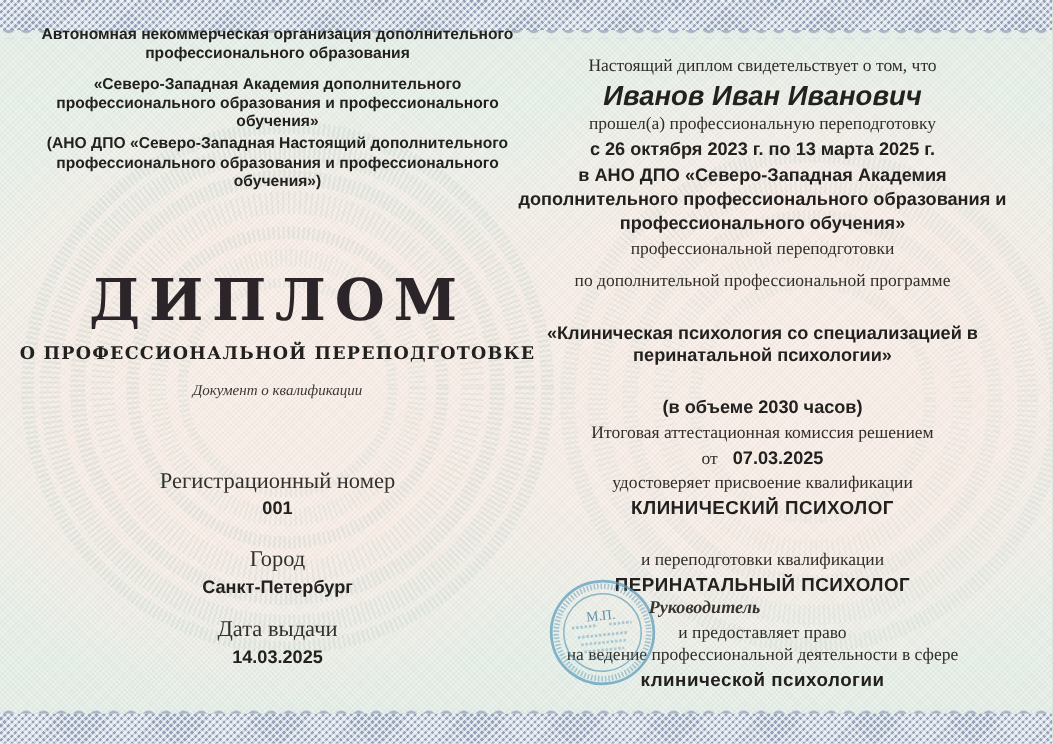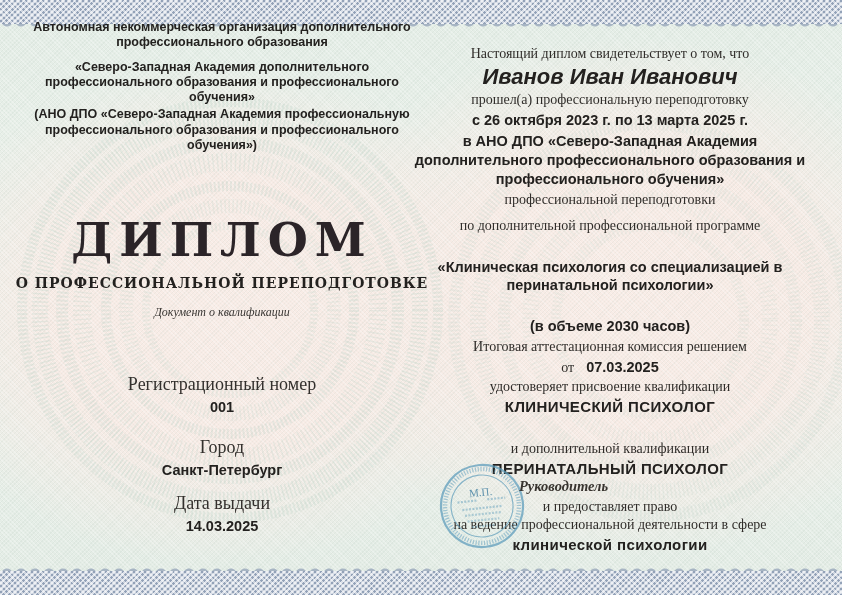--- a/index.html
+++ b/index.html
@@ -80,21 +80,21 @@
       <circle cx="210" cy="210" r="172" stroke-width="16" stroke-dasharray="1.5 2.5" opacity="0.5"></circle>
       <circle cx="210" cy="210" r="146" stroke-width="12" stroke-dasharray="2 2" opacity="0.45"></circle>
       <circle cx="210" cy="210" r="120" stroke-width="16" stroke-dasharray="1.5 3" opacity="0.4"></circle>
       <circle cx="210" cy="210" r="94" stroke-width="10" stroke-dasharray="2 2" opacity="0.4"></circle>
     </g>
   </svg>
 
   <div class="left-col">
     <div class="org-type">Автономная некоммерческая организация дополнительного профессионального образования</div>
     <div class="org-name">«Северо-Западная Академия дополнительного профессионального образования и профессионального обучения»</div>
-    <div class="org-short">(АНО ДПО «Северо-Западная Академия профессиональную профессионального образования и профессионального обучения»)</div>
+    <div class="org-short">(АНО ДПО «Северо-Западная Настоящий дополнительного профессионального образования и профессионального обучения»)</div>
 
     <div class="diploma-title">ДИПЛОМ</div>
     <div class="diploma-subtitle">О ПРОФЕССИОНАЛЬНОЙ ПЕРЕПОДГОТОВКЕ</div>
     <div class="doc-type">Документ о квалификации</div>
 
     <div class="field-label m-reg">Регистрационный номер</div>
     <div class="field-value">001</div>
 
     <div class="field-label m-city">Город</div>
     <div class="field-value">Санкт-Петербург</div>
@@ -112,21 +112,21 @@
     <div class="r-serif mt2">профессиональной переподготовки</div>
     <div class="r-serif mt10">по дополнительной профессиональной программе</div>
     <div class="r-bold program">«Клиническая психология со специализацией в перинатальной психологии»</div>
     <div class="r-bold volume">(в объеме 2030 часов)</div>
     <div class="r-serif mt3">Итоговая аттестационная комиссия решением</div>
     <div class="decision-line">
       <span class="r-serif">от</span><span class="r-bold date">07.03.2025</span>
     </div>
     <div class="r-serif mt2">удостоверяет присвоение квалификации</div>
     <div class="r-bold qual">КЛИНИЧЕСКИЙ ПСИХОЛОГ</div>
-    <div class="r-serif mt24">и дополнительной квалификации</div>
+    <div class="r-serif mt24">и переподготовки квалификации</div>
     <div class="r-bold qual">ПЕРИНАТАЛЬНЫЙ ПСИХОЛОГ</div>
     <div class="r-serif mt20">и предоставляет право</div>
     <div class="r-serif mt2">на ведение профессиональной деятельности в сфере</div>
     <div class="r-bold qual">клинической психологии</div>
   </div>
 
   <svg class="seal-wrap" viewBox="0 0 88 88">
     <g fill="none" stroke="#5f9dbc">
       <circle cx="44" cy="44" r="41" stroke-width="2.2" opacity="0.85"></circle>
       <circle cx="44" cy="44" r="37" stroke-width="4.5" stroke-dasharray="1.2 1.6" opacity="0.6"></circle>

